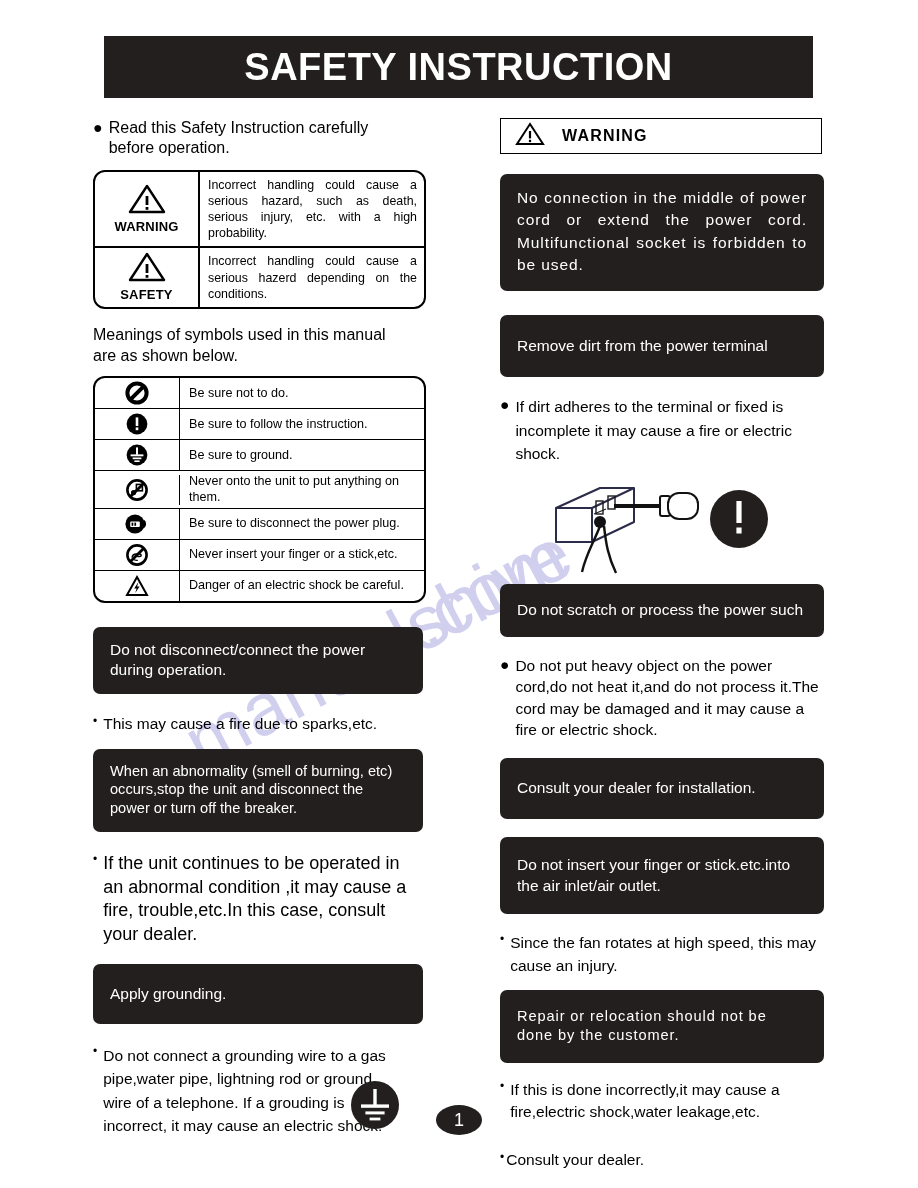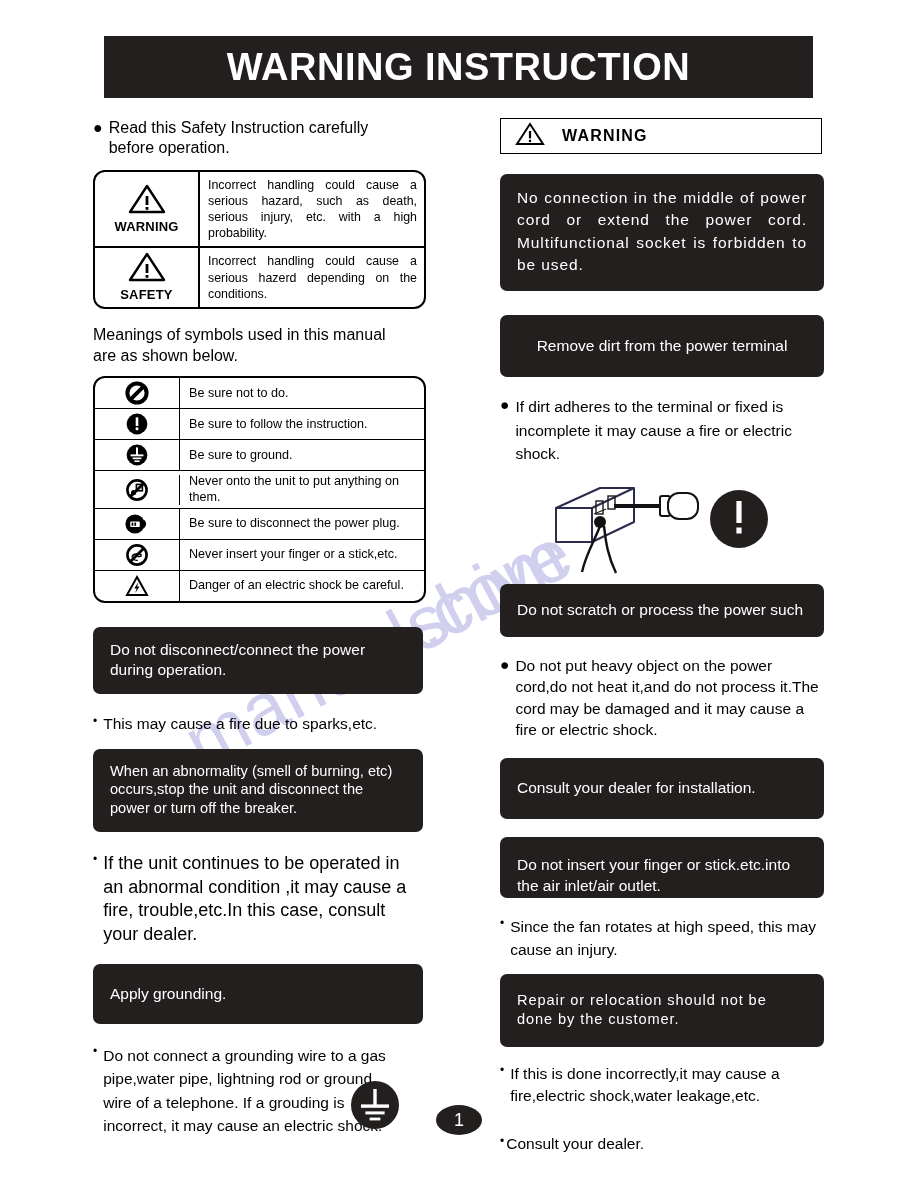--- a/index.html
+++ b/index.html
@@ -285,21 +285,21 @@
 <body>
 
 <div id="page">
 
   <div class="watermark">
     <span class="wm-text wm-a">manualshive</span>
     <span class="wm-text wm-b">.com</span>
   </div>
 
   <div class="banner">
-    <span class="banner-title">WARNING INSTRUCTION</span>
+    <span class="banner-title">SAFETY INSTRUCTION</span>
   </div>
 
   <div class="col-left">
 
     <div class="para para-lead intro">
       <span class="dot">●</span>
       <span class="body">
         <span>Read this Safety Instruction carefully</span><br>
         <span>before operation.</span>
       </span>
@@ -470,21 +470,21 @@
           <polygon points="15,2 28,22 2,22" fill="none" stroke="#000" stroke-width="2"></polygon>
           <rect x="13.9" y="9" width="2.2" height="7.4" fill="#000"></rect>
           <rect x="13.9" y="17.8" width="2.2" height="2.3" fill="#000"></rect>
         </svg>
       </span>
       <span class="warn-head-label">WARNING</span>
     </div>
 
     <div class="callout justify tracked mt20" style="line-height:1.45;">No connection in the middle of power cord or extend the power cord. Multifunctional socket is forbidden to be used.</div>
 
-    <div class="callout mt24" style="padding-top:21px;padding-bottom:21px;text-align:center;">Remove dirt from the power terminal</div>
+    <div class="callout mt24" style="padding-top:21px;padding-bottom:21px;">Remove dirt from the power terminal</div>
 
     <div class="para para-lead mt18" style="line-height:1.52;">
       <span class="dot">●</span>
       <span>If dirt adheres to the terminal or fixed is incomplete it may cause a fire or electric shock.</span>
     </div>
 
     <div class="illus">
       <span class="illus-terminal">
         <svg width="160" height="104" viewBox="0 0 160 104" aria-hidden="true">
 
@@ -517,21 +517,21 @@
 
     <div class="callout mt6" style="padding-top:16px;padding-bottom:17px;">Do not scratch or process the power such</div>
 
     <div class="para para-lead mt18" style="line-height:1.38;">
       <span class="dot">●</span>
       <span>Do not put heavy object on the power cord,do not heat it,and do not process it.The cord may be damaged and it may cause a fire or electric shock.</span>
     </div>
 
     <div class="callout mt18" style="padding-top:20px;padding-bottom:21px;">Consult your dealer for installation.</div>
 
-    <div class="callout mt18" style="padding-top:18px;padding-bottom:2px;">Do not insert your finger or stick.etc.into the air inlet/air outlet.</div>
+    <div class="callout mt18" style="padding-top:18px;padding-bottom:18px;">Do not insert your finger or stick.etc.into the air inlet/air outlet.</div>
 
     <div class="para para-lead mt18" style="line-height:1.48;">
       <span class="dot dot-sm">•</span>
       <span>Since the fan rotates at high speed, this may cause an injury.</span>
     </div>
 
     <div class="callout small tracked mt16" style="padding-top:17px;padding-bottom:18px;margin-top:12px;">Repair or relocation should not be done by the  customer.</div>
 
     <div class="para para-lead mt16" style="line-height:1.48;">
       <span class="dot dot-sm">•</span>

